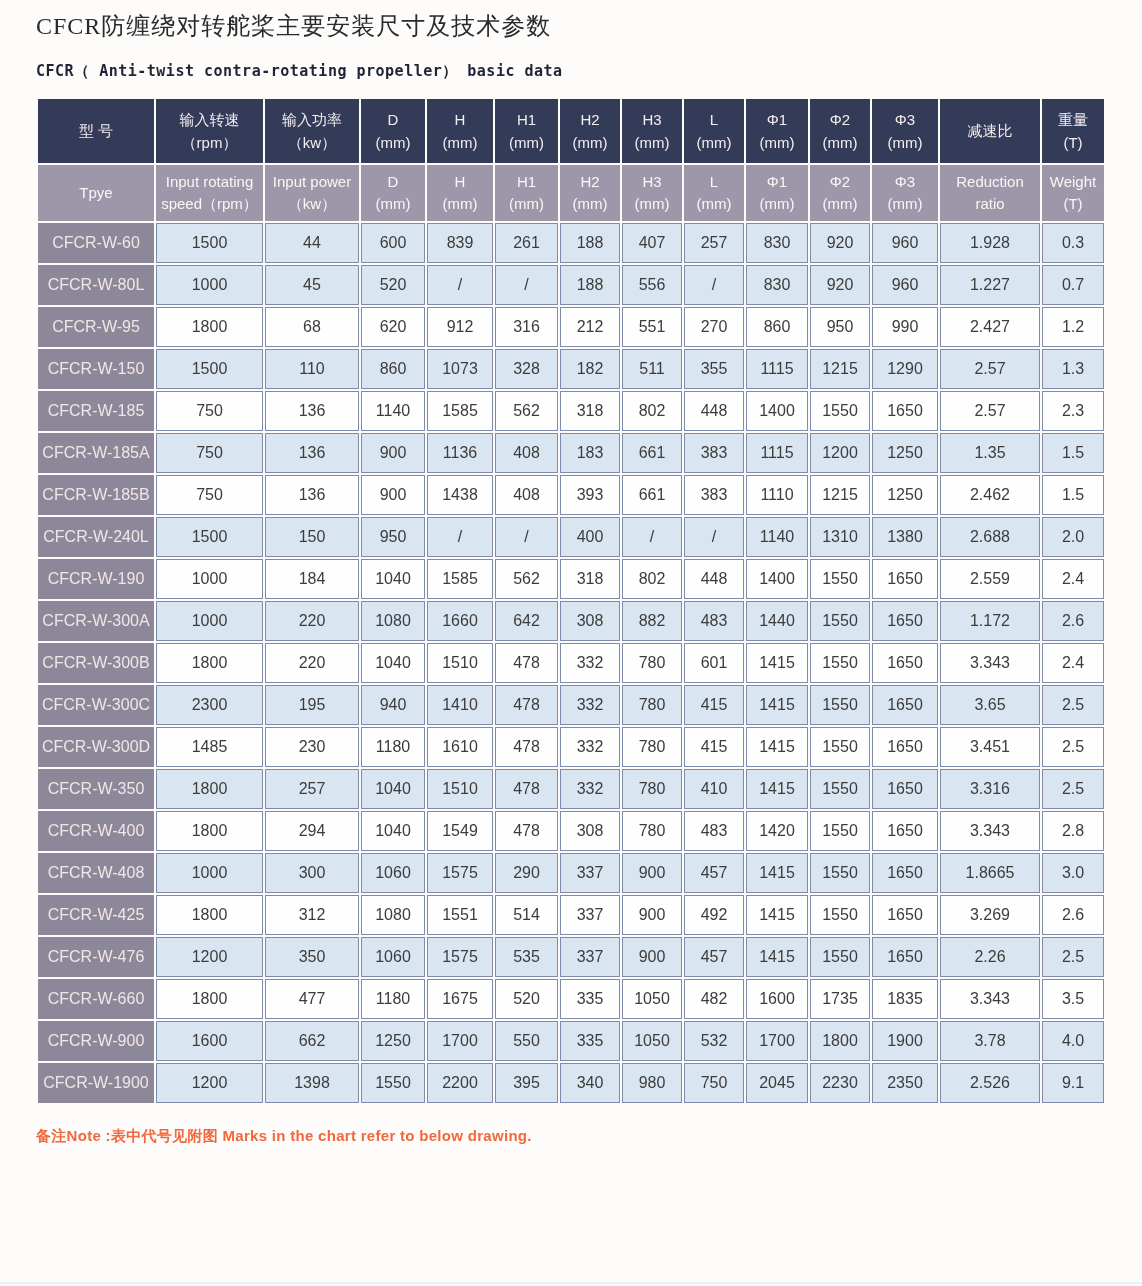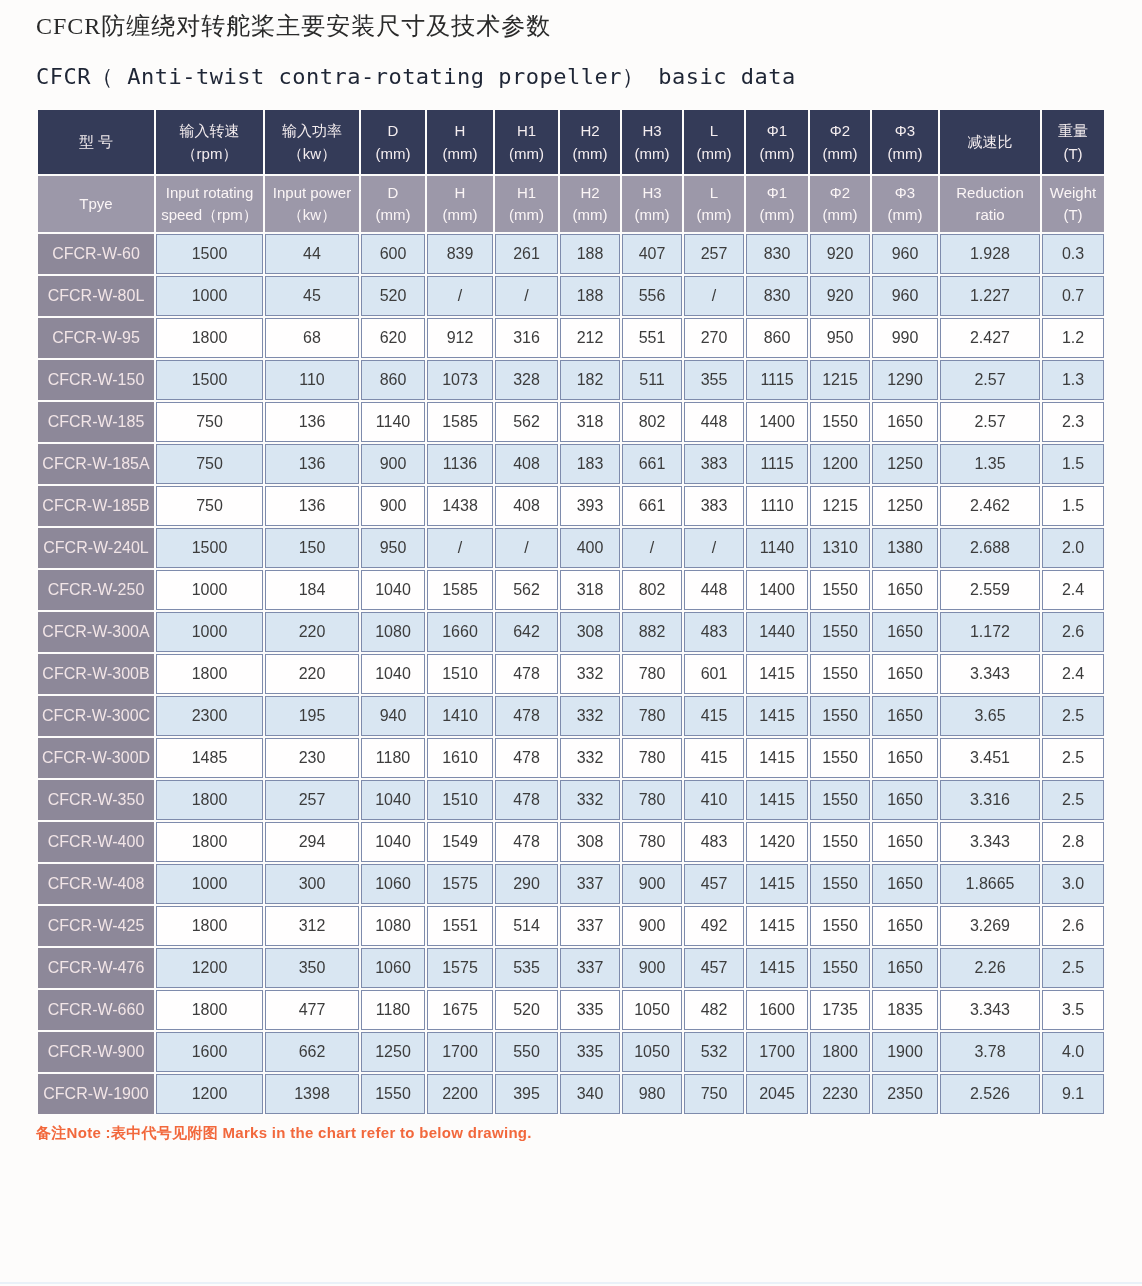--- a/index.html
+++ b/index.html
@@ -12,21 +12,21 @@
   }
   .page { padding:6px 36px 0 36px; }
 
   .title-cn {
     font-family:"Liberation Serif", serif;
     font-size:24px; color:#2a2a2a;
     margin:4px 0 20px 0; letter-spacing:1px;
   }
   .title-en {
     font-family:"DejaVu Sans Mono", monospace;
-    font-weight:normal; font-size:22px; color:#1e2535;
+    font-weight:bold; font-size:15px; color:#1e2535;
     margin:11px 0 16px 0; letter-spacing:0.5px;
   }
 
   table.spec {
     width:1070px;
     table-layout:fixed;
     border-collapse:separate;
     border-spacing:2px;
   }
   table.spec th, table.spec td {
@@ -53,21 +53,21 @@
   }
   tbody td {
     border:1px solid #7e8bac;
     font-size:16px; color:#3c3c3c;
     height:38px; background:#fffefe;
   }
   tbody tr.odd td { background:#d9e6f2; }
   tbody tr.even td { background:#fffefe; }
 
   .note {
-    margin-top:8px;
+    margin-top:22px;
     color:#f2683c; font-weight:bold;
     font-size:15px; letter-spacing:0.3px;
   }
   .bottom-line {
     position:absolute; left:0; bottom:2px;
     width:100%; height:2px;
     background:#e9f1f8;
   }
 
   
@@ -339,21 +339,21 @@
           <td>400</td>
           <td>/</td>
           <td>/</td>
           <td>1140</td>
           <td>1310</td>
           <td>1380</td>
           <td>2.688</td>
           <td>2.0</td>
         </tr>
         <tr class="even">
-          <th>CFCR-W-250</th>
+          <th>CFCR-W-190</th>
           <td>1000</td>
           <td>184</td>
           <td>1040</td>
           <td>1585</td>
           <td>562</td>
           <td>318</td>
           <td>802</td>
           <td>448</td>
           <td>1400</td>
           <td>1550</td>

